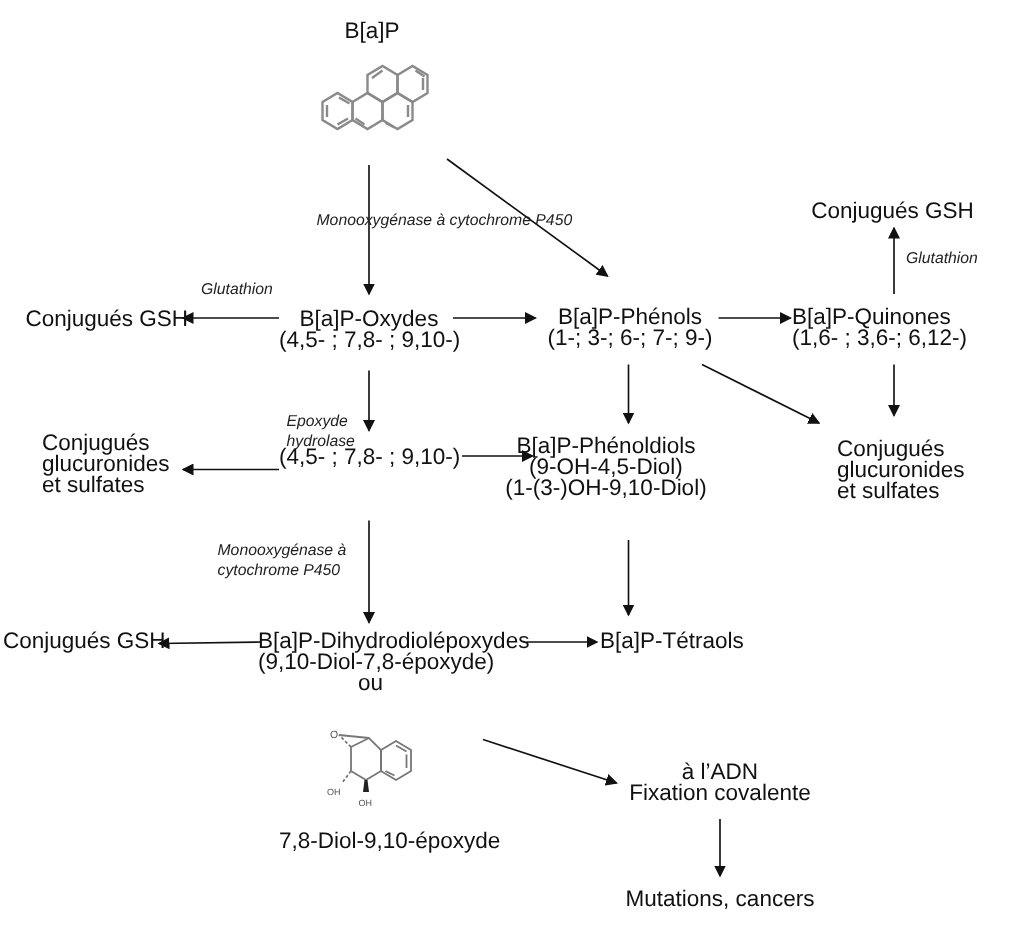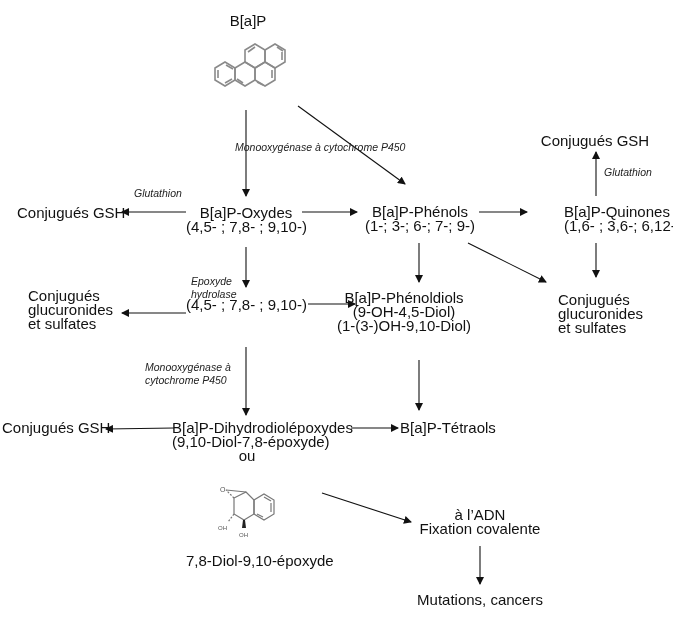--- a/index.html
+++ b/index.html
@@ -91,21 +91,21 @@
 <div class="node" style="left:186px;top:206px;width:120px;">
   <span>B[a]P-Oxydes</span>
   <span>(4,5- ; 7,8- ; 9,10-)</span>
 </div>
 
 <div class="node" style="left:360px;top:205px;width:120px;">
   <span>B[a]P-Phénols</span>
   <span>(1-; 3-; 6-; 7-; 9-)</span>
 </div>
 
-<div class="node" style="left:564px;top:205px;width:100px;text-align:center;">
+<div class="node" style="left:528px;top:205px;width:100px;text-align:center;">
   <span>B[a]P-Quinones</span>
   <span>(1,6- ; 3,6-; 6,12-)</span>
 </div>
 
 <div class="node" style="left:540px;top:134px;width:110px;">Conjugués GSH</div>
 
 <div class="node left" style="left:17px;top:206px;">Conjugués GSH</div>
 
 <div class="node left" style="left:28px;top:289px;">
   <span>Conjugués</span>
@@ -141,21 +141,21 @@
 
 <div class="node" style="left:186px;top:554px;width:130px;">7,8-Diol-9,10-époxyde</div>
 
 <div class="node" style="left:415px;top:508px;width:130px;">
   <span>à l’ADN</span>
   <span>Fixation covalente</span>
 </div>
 
 <div class="node" style="left:415px;top:593px;width:130px;">Mutations, cancers</div>
 
-<div class="label" style="left:211px;top:141px;margin-left:24px;">Monooxygénase à cytochrome P450</div>
+<div class="label" style="left:211px;top:141px;">Monooxygénase à cytochrome P450</div>
 <div class="label" style="left:134px;top:187px;">Glutathion</div>
 <div class="label" style="left:604px;top:166px;">Glutathion</div>
 <div class="label" style="left:191px;top:255px;margin-top:20px;">
   <span style="display:block">Epoxyde</span>
   <span style="display:block">hydrolase</span>
 </div>
 <div class="label" style="left:145px;top:361px;">
   <span style="display:block">Monooxygénase à</span>
   <span style="display:block">cytochrome P450</span>
 </div>

